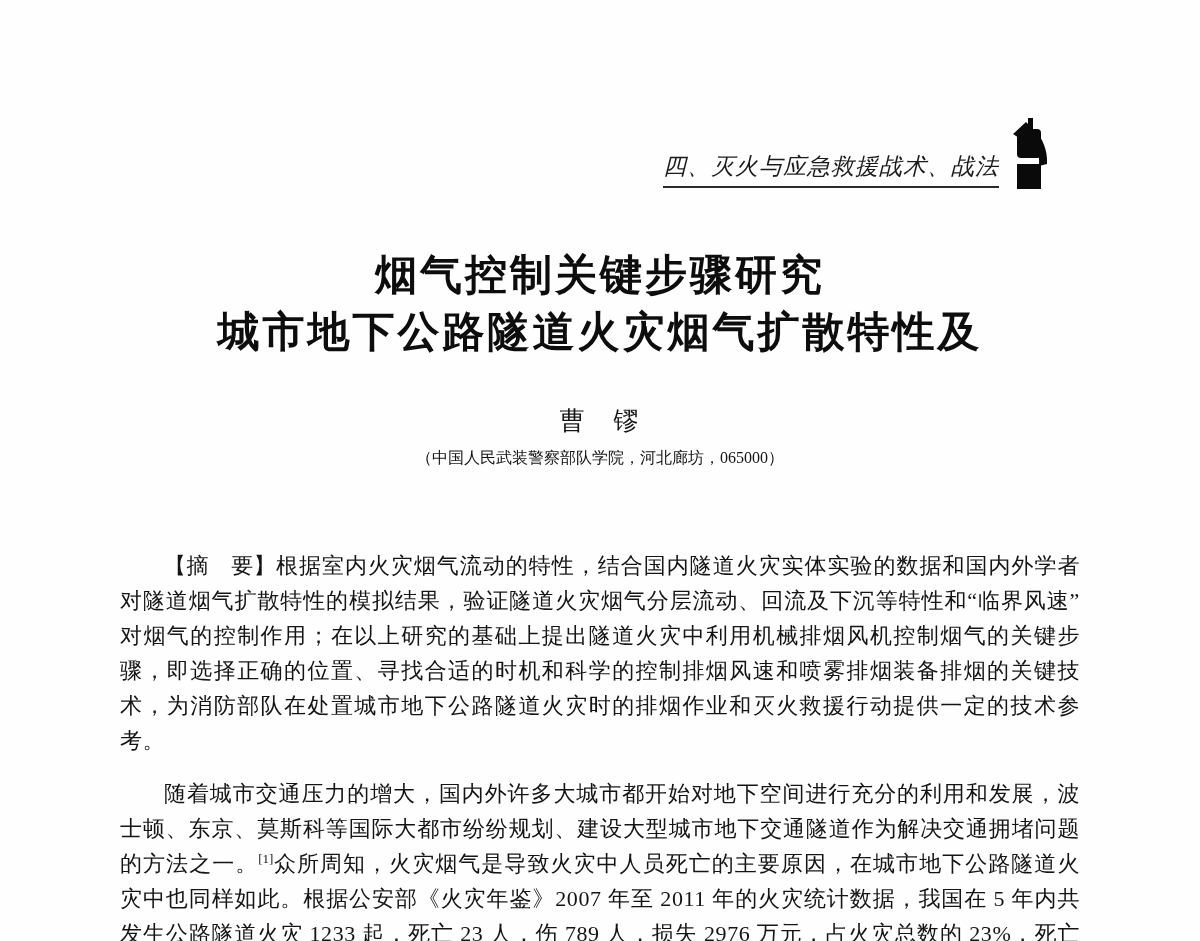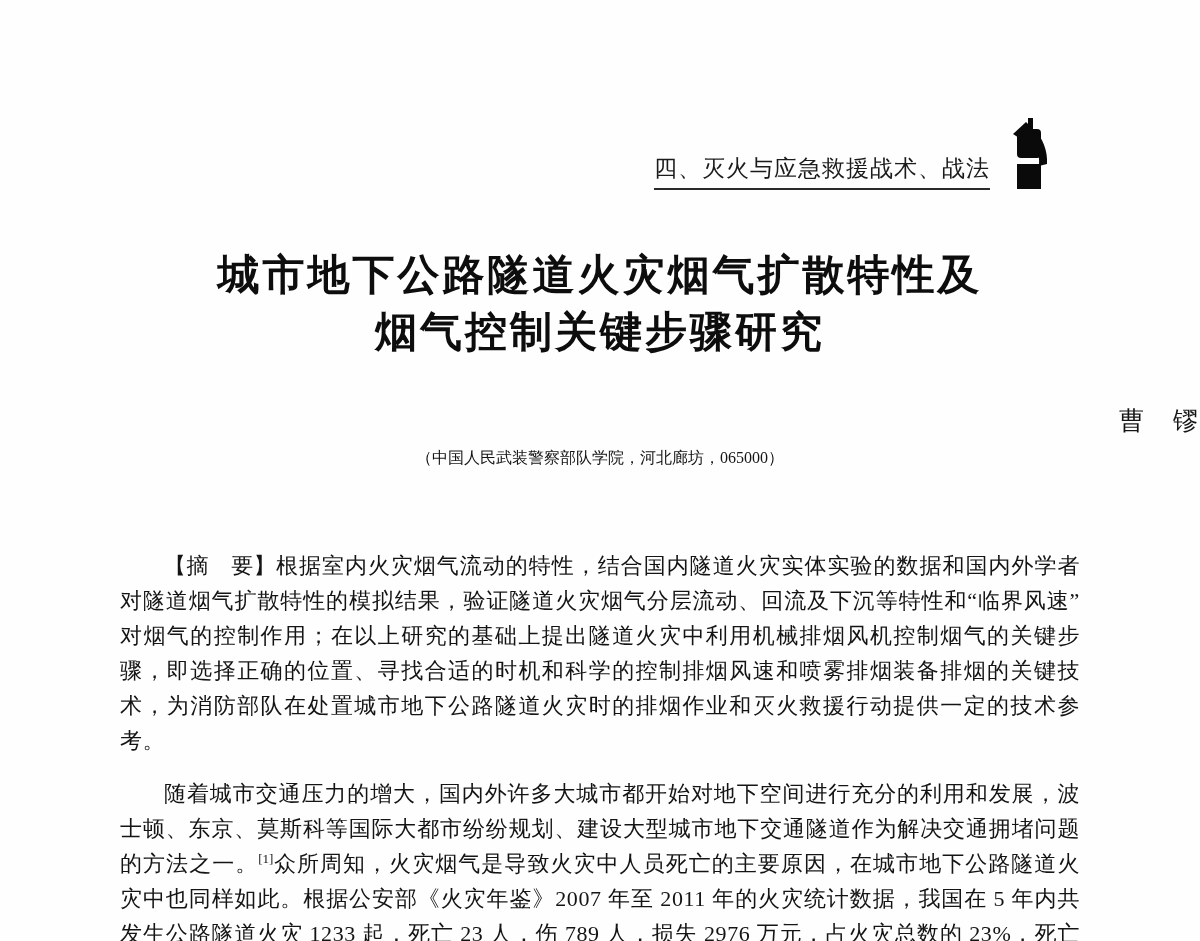--- a/index.html
+++ b/index.html
@@ -10,22 +10,23 @@
     background: #fefefe;
     overflow: hidden;
     font-family: "Liberation Serif", "DejaVu Serif", serif;
     color: #141414;
   }
   .section-header {
     position: absolute;
     top: 118px;
     right: 146px;
     display: flex;
-    align-items: flex-end;
-    gap: 18px;
+    align-items: center;
+    gap: 9px;
+    font-style: italic;
   }
   .section-header .hdr-text {
     margin-top: 30px;
     font-size: 23px;
     letter-spacing: 1px;
     color: #1b1b1b;
     border-bottom: 2px solid #2a2a2a;
     padding-bottom: 4px;
     white-space: nowrap;
   }
@@ -40,21 +41,21 @@
     font-weight: 900;
     line-height: 57px;
     letter-spacing: 3px;
     color: #0d0d0d;
   }
   .author-line {
     position: absolute;
     top: 404px;
     left: 0;
     width: 100%;
-    text-align: right;
+    text-align: center;
     font-size: 25px;
     letter-spacing: 2px;
   }
   .affil-line {
     position: absolute;
     top: 448px;
     left: 0;
     width: 100%;
     text-align: center;
     font-size: 16px;
@@ -104,22 +105,22 @@
         <rect x="20" y="0" width="5" height="12" fill="#0a0a0a"></rect>
         <path d="M5,16 L18,4 L24,10 L13,21 Z" fill="#0a0a0a"></path>
         <rect x="9" y="11" width="24" height="29" rx="4" fill="#0a0a0a"></rect>
         <path d="M27,12 C34,20 40,32 39,46 L31,48 C32,34 28,22 23,15 Z" fill="#0a0a0a"></path>
         <rect x="9" y="46" width="24" height="25" fill="#0a0a0a"></rect>
       </svg>
     </span>
   </div>
 
   <div class="paper-title">
+    <div>烟气控制关键步骤研究</div>
     <div>城市地下公路隧道火灾烟气扩散特性及</div>
-    <div>烟气控制关键步骤研究</div>
   </div>
 
   <div class="author-line">曹　镠</div>
 
   <div class="affil-line">（中国人民武装警察部队学院，河北廊坊，065000）</div>
 
   <div class="abstract-block">
     <p class="para"><span class="hei-label">【摘　要】</span><span>根据室内火灾烟气流动的特性，结合国内隧道火灾实体实验的数据和国内外学者对隧道烟气扩散特性的模拟结果，验证隧道火灾烟气分层流动、回流及下沉等特性和“临界风速”对烟气的控制作用；在以上研究的基础上提出隧道火灾中利用机械排烟风机控制烟气的关键步骤，即选择正确的位置、寻找合适的时机和科学的控制排烟风速和喷雾排烟装备排烟的关键技术，为消防部队在处置城市地下公路隧道火灾时的排烟作业和灭火救援行动提供一定的技术参考。</span></p>
   </div>
 

